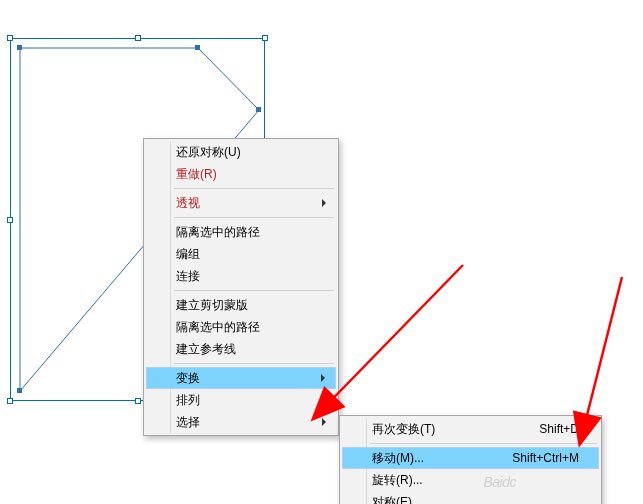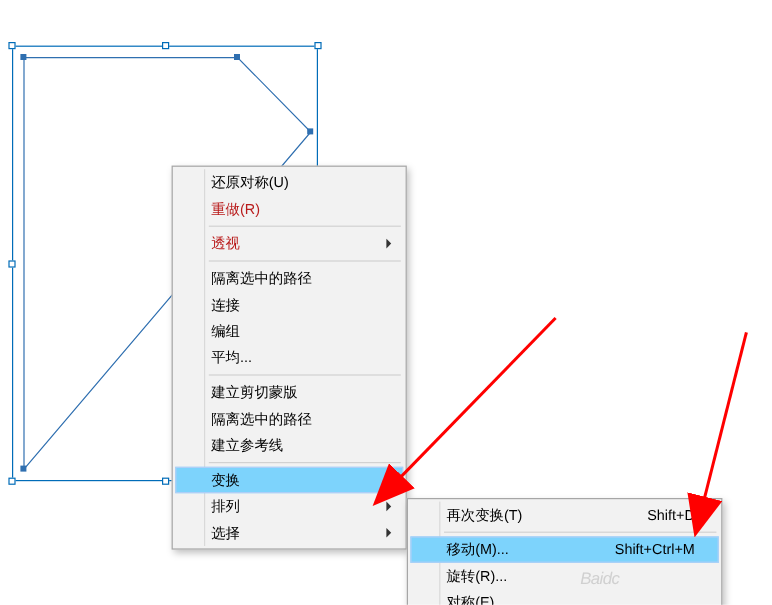--- a/index.html
+++ b/index.html
@@ -149,23 +149,22 @@
   </div>
 
   <div class="context-menu cm1">
     <div class="gutter"></div>
     <div class="menu-item">还原对称(U)</div>
     <div class="menu-item disabled">重做(R)</div>
     <div class="separator"></div>
     <div class="menu-item disabled has-sub">透视</div>
     <div class="separator"></div>
     <div class="menu-item">隔离选中的路径</div>
+    <div class="menu-item">编组</div>
     <div class="menu-item">连接</div>
-    <div class="menu-item">编组</div>
-    <div class="menu-item">平均...</div>
     <div class="separator"></div>
     <div class="menu-item">建立剪切蒙版</div>
     <div class="menu-item">隔离选中的路径</div>
     <div class="menu-item">建立参考线</div>
     <div class="separator"></div>
     <div class="menu-item has-sub highlight">变换</div>
     <div class="menu-item has-sub">排列</div>
     <div class="menu-item has-sub">选择</div>
   </div>
 

